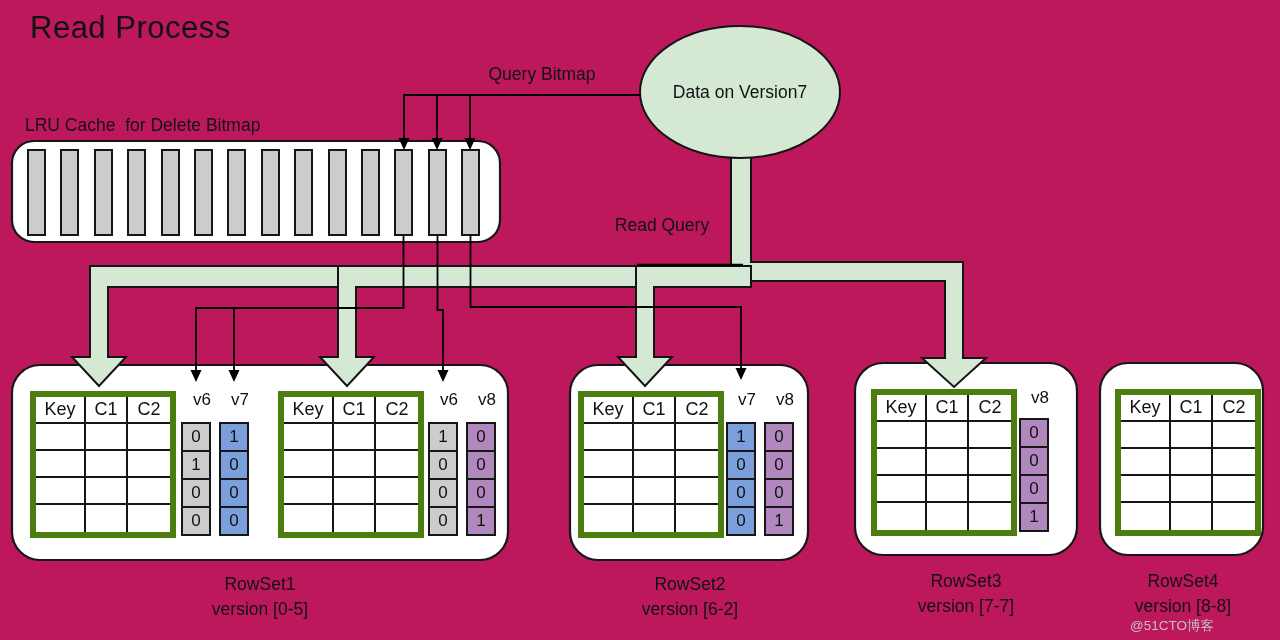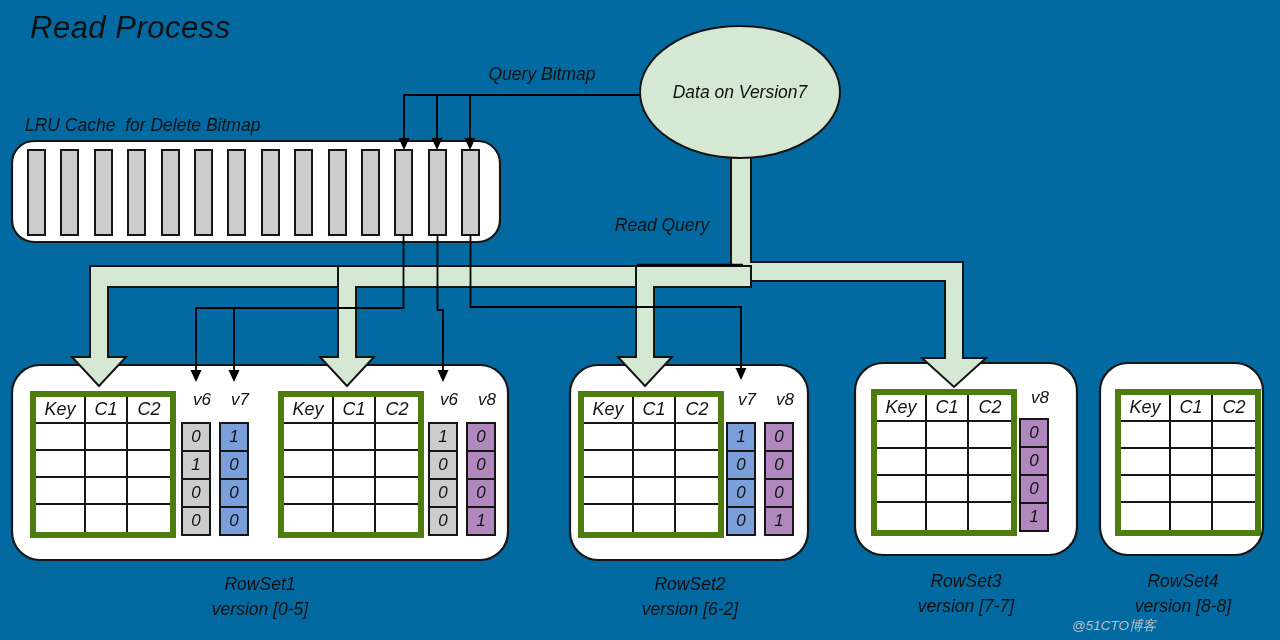--- a/index.html
+++ b/index.html
@@ -1,17 +1,17 @@
 <!DOCTYPE html>
 <html><head>
 <meta charset="utf-8">
 <style>
   html,body{margin:0;padding:0;background:#ffffff;}
-  #stage{position:relative;width:1280px;height:640px;background:#0369a1;overflow:hidden;
-         font-family:"Liberation Sans","DejaVu Sans",sans-serif;color:#111;font-style:italic;}
+  #stage{position:relative;width:1280px;height:640px;background:#be185d;overflow:hidden;
+         font-family:"Liberation Sans","DejaVu Sans",sans-serif;color:#111;}
   #stage svg{position:absolute;left:0;top:0;}
   .txt{position:absolute;white-space:pre;}
   .title{font-size:31px;letter-spacing:.5px;}
   .lbl{font-size:17.5px;text-align:center;}
   .ctr{text-align:center;white-space:pre;}
   
   .dtable{position:absolute;display:grid;grid-template-columns:50px 42px 42px;
           grid-auto-rows:27px;border:6px solid #4d7c0f;background:#fff;}
   .dtable .c{border-right:2px solid #161616;border-bottom:2px solid #161616;
              display:flex;align-items:center;justify-content:center;}
@@ -22,21 +22,21 @@
   .bitcol{position:absolute;width:30px;}
   .bitcell{box-sizing:border-box;width:30px;height:30px;margin-top:-2px;
            border:2px solid #161616;display:flex;align-items:center;justify-content:center;
            font-size:17px;}
   .bitcell:first-child{margin-top:0;}
   .gray{background:#cccccc;}
   .blue{background:#7a9fdb;}
   .purple{background:#b088bd;}
   .bitlabel{position:absolute;width:30px;text-align:right;font-size:17px;}
   .rsname{position:absolute;width:200px;text-align:center;font-size:17.5px;}
-  .watermark{position:absolute;width:200px;text-align:left;font-size:13.5px;color:#c2c2c2;}
+  .watermark{position:absolute;width:200px;text-align:center;font-size:13.5px;color:#c2c2c2;}
 </style>
 </head>
 <body>
 
 <div id="stage">
 
   <svg width="1280" height="640" viewBox="0 0 1280 640">
 
     <rect x="12" y="141" width="488" height="101" rx="22" fill="#fff" stroke="#161616" stroke-width="2.2"></rect>
 

